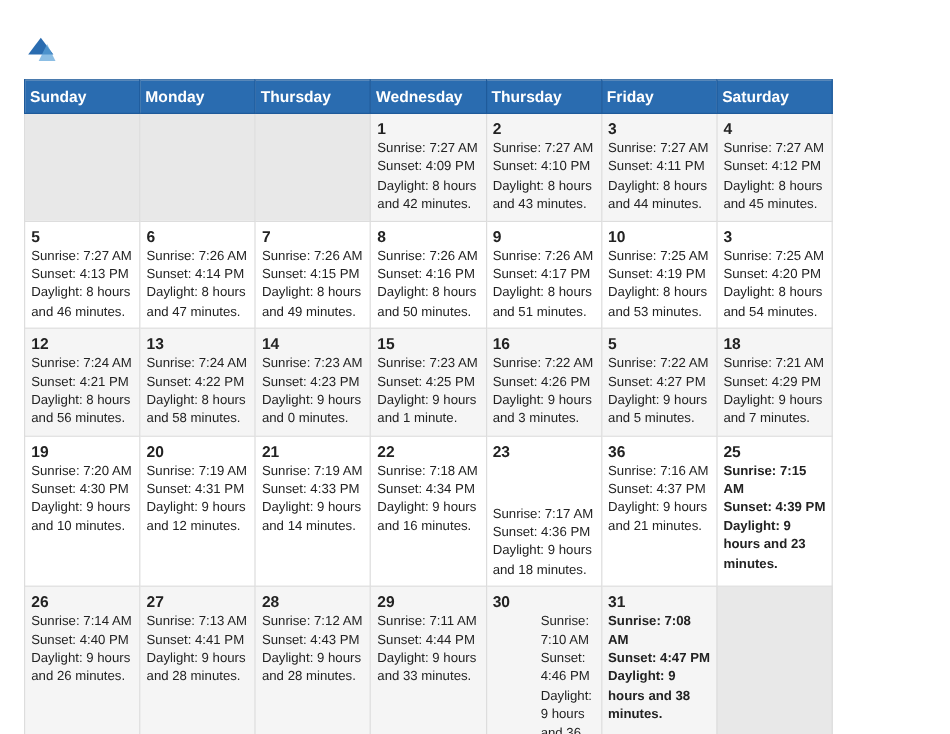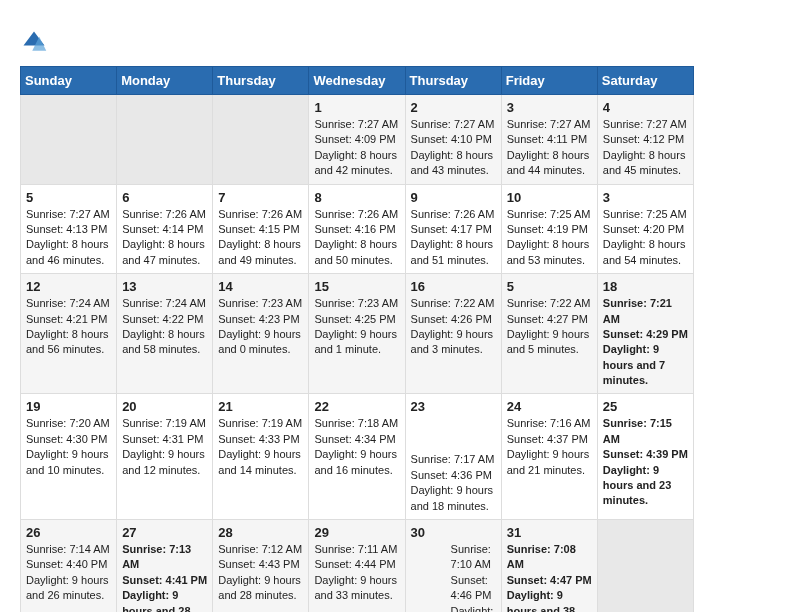--- a/index.html
+++ b/index.html
@@ -232,21 +232,21 @@
 Daylight: 9 hours and 3 minutes.</div>
           </td>
           <td>
             <span class="day-num">5</span>
             <div class="cell-text" style="white-space: pre-line;">Sunrise: 7:22 AM
 Sunset: 4:27 PM
 Daylight: 9 hours and 5 minutes.</div>
           </td>
           <td>
             <span class="day-num">18</span>
-            <div class="cell-text" style="white-space: pre-line; font-weight: bold;">Sunrise: 7:21 AM
+            <div class="cell-text" style="white-space: pre-line;">Sunrise: 7:21 AM
 Sunset: 4:29 PM
 Daylight: 9 hours and 7 minutes.</div>
           </td>
         </tr>
         <tr>
           <td>
             <span class="day-num">19</span>
             <div class="cell-text" style="white-space: pre-line;">Sunrise: 7:20 AM
 Sunset: 4:30 PM
 Daylight: 9 hours and 10 minutes.</div>
@@ -269,42 +269,42 @@
 Sunset: 4:34 PM
 Daylight: 9 hours and 16 minutes.</div>
           </td>
           <td>
             <span class="day-num">23</span>
             <div class="cell-text" style="white-space: pre-line; margin-top: 38px;">Sunrise: 7:17 AM
 Sunset: 4:36 PM
 Daylight: 9 hours and 18 minutes.</div>
           </td>
           <td>
-            <span class="day-num">24</span>
+            <span class="day-num">36</span>
             <div class="cell-text" style="white-space: pre-line;">Sunrise: 7:16 AM
 Sunset: 4:37 PM
 Daylight: 9 hours and 21 minutes.</div>
           </td>
           <td>
             <span class="day-num">25</span>
             <div class="cell-text" style="white-space: pre-line; font-weight: bold;">Sunrise: 7:15 AM
 Sunset: 4:39 PM
 Daylight: 9 hours and 23 minutes.</div>
           </td>
         </tr>
         <tr>
           <td>
             <span class="day-num">26</span>
             <div class="cell-text" style="white-space: pre-line;">Sunrise: 7:14 AM
 Sunset: 4:40 PM
 Daylight: 9 hours and 26 minutes.</div>
           </td>
           <td>
             <span class="day-num">27</span>
-            <div class="cell-text" style="white-space: pre-line; font-weight: bold;">Sunrise: 7:13 AM
+            <div class="cell-text" style="white-space: pre-line;">Sunrise: 7:13 AM
 Sunset: 4:41 PM
 Daylight: 9 hours and 28 minutes.</div>
           </td>
           <td>
             <span class="day-num">28</span>
             <div class="cell-text" style="white-space: pre-line;">Sunrise: 7:12 AM
 Sunset: 4:43 PM
 Daylight: 9 hours and 28 minutes.</div>
           </td>
           <td>

